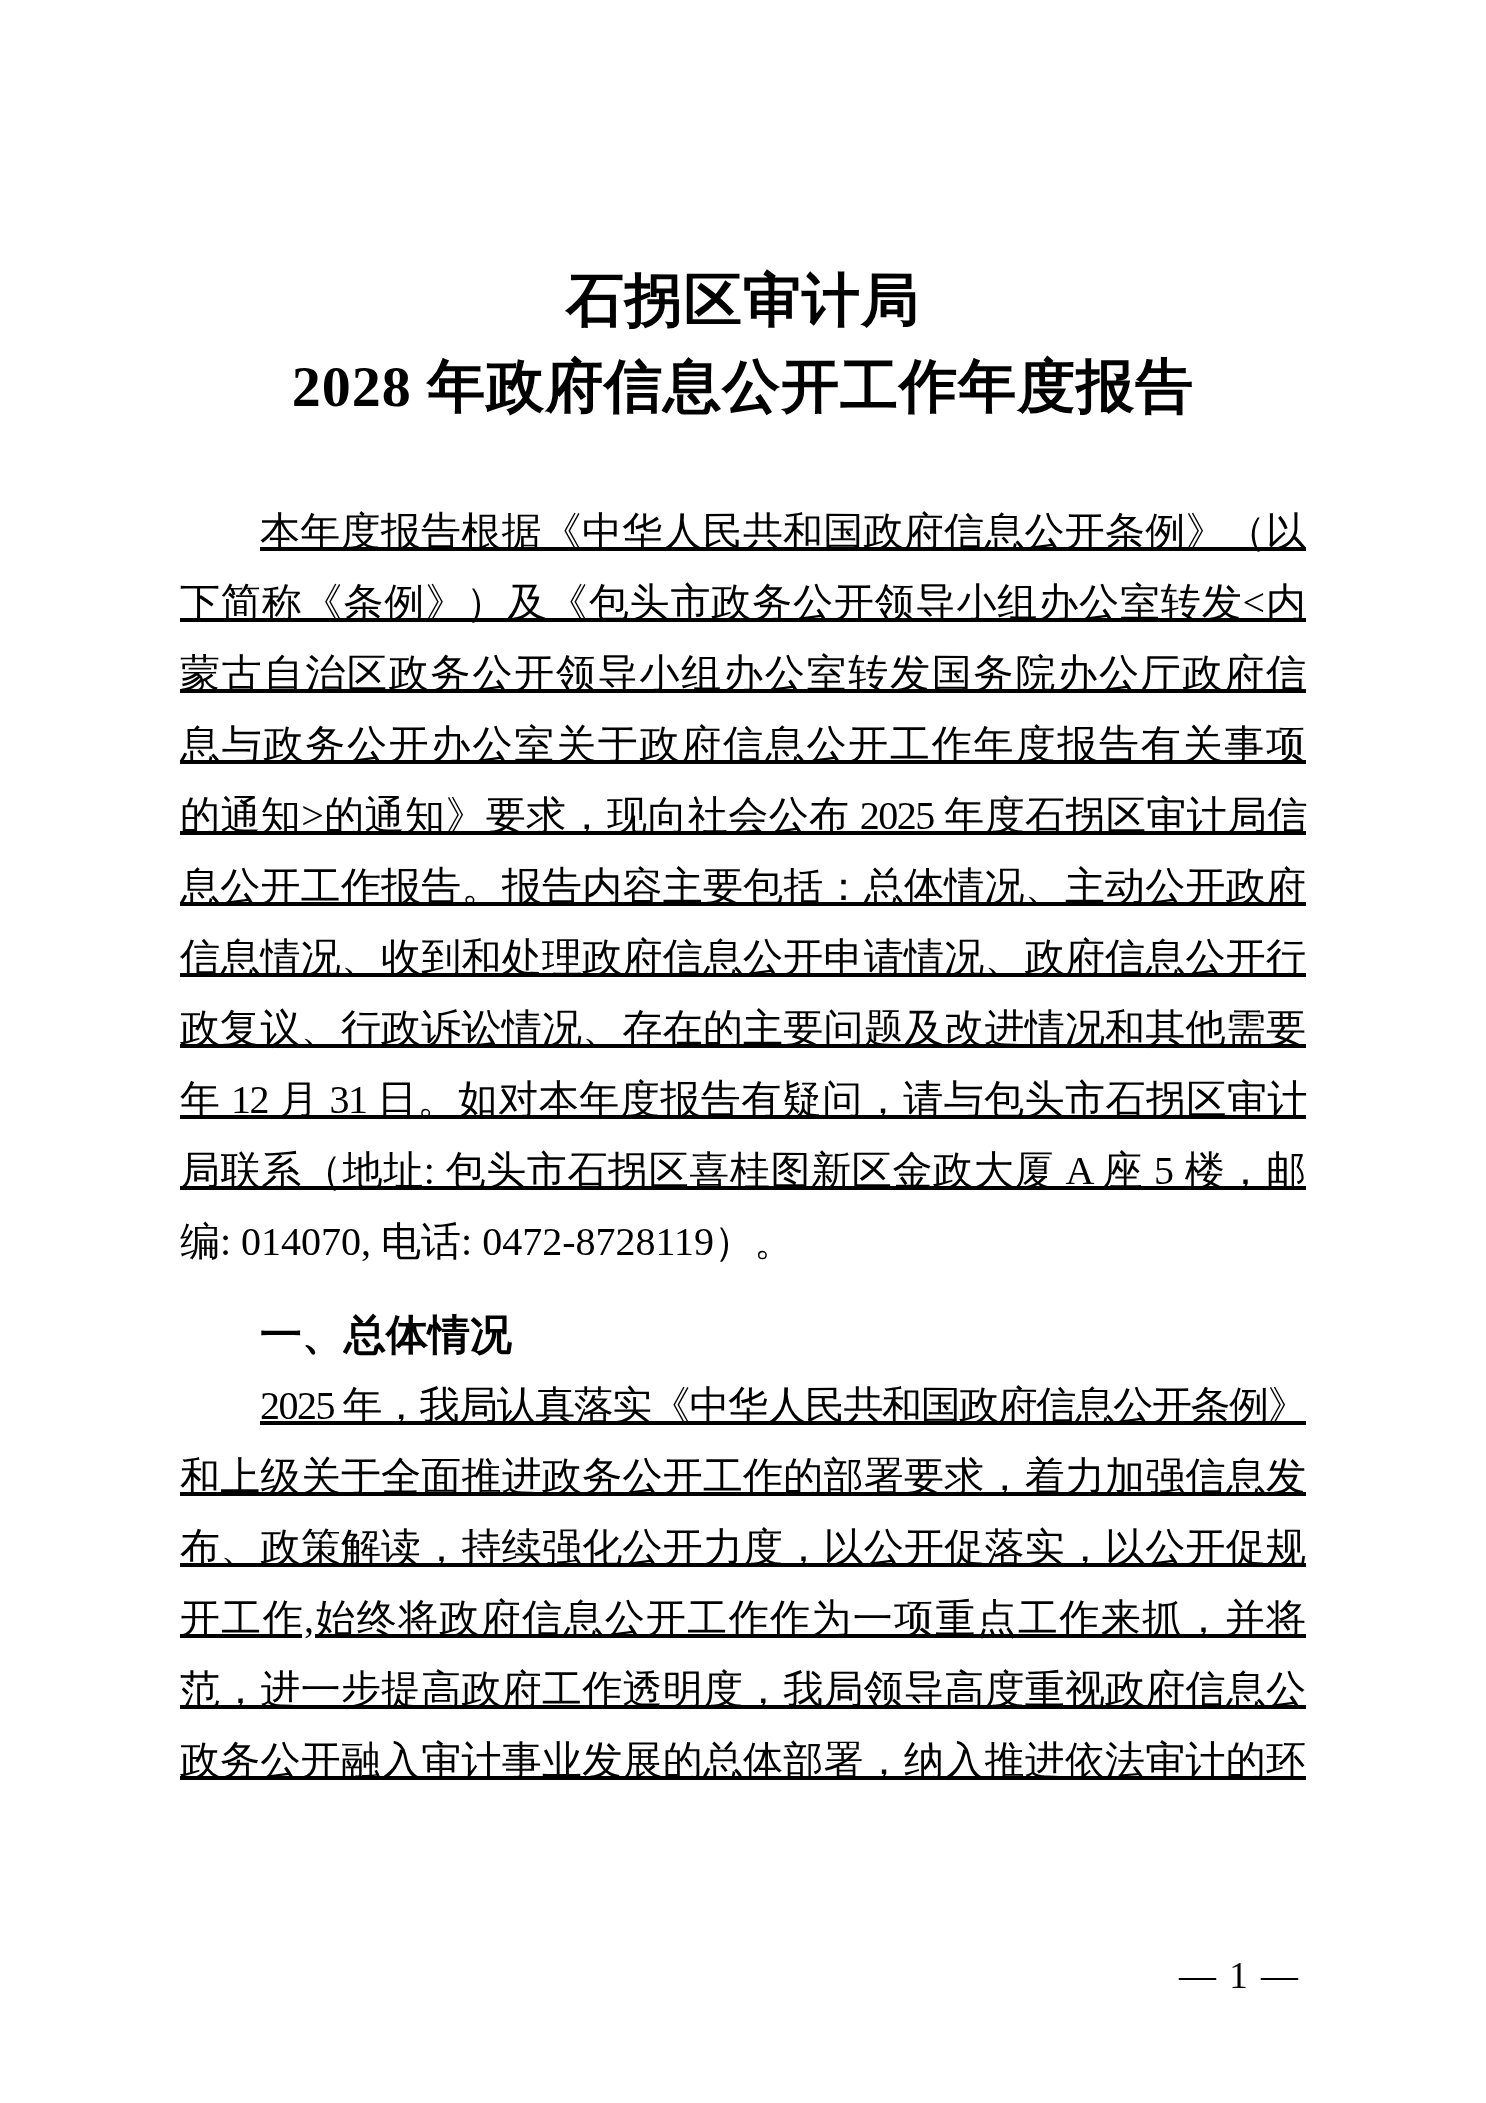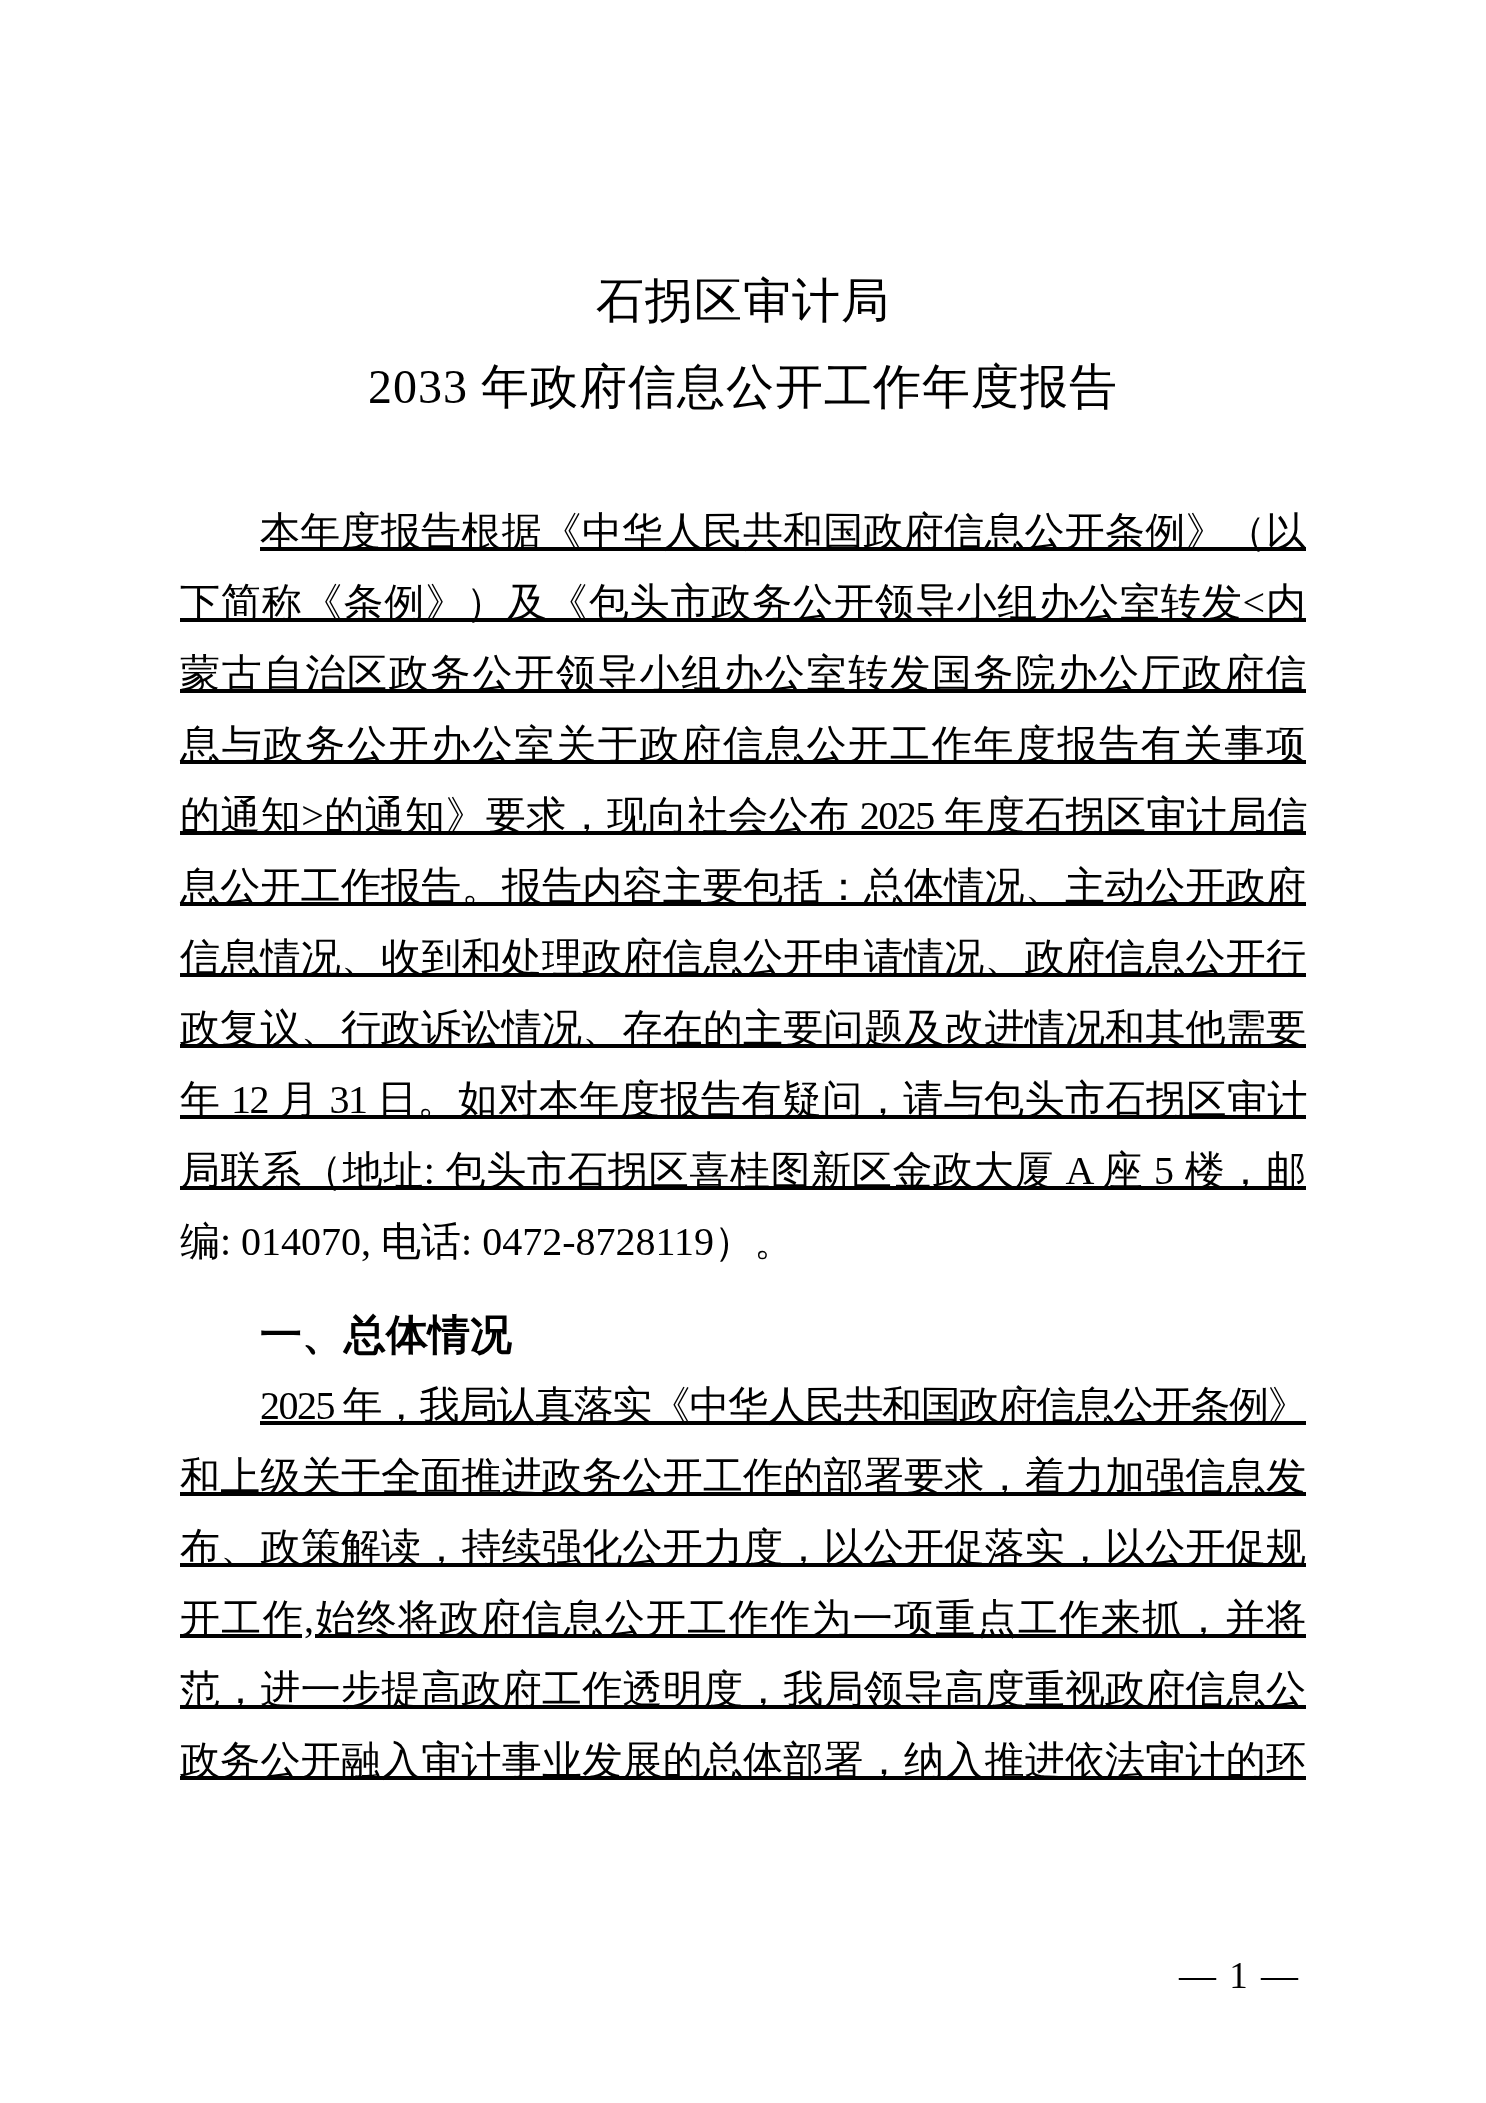--- a/index.html
+++ b/index.html
@@ -15,22 +15,22 @@
     color: #000000;
     overflow: hidden;
     font-family: "Liberation Serif", "DejaVu Serif", serif;
   }
   .title-block {
     position: absolute;
     left: 180px;
     right: 180px;
     top: 258px;
     text-align: center;
-    font-weight: 400;
-    font-size: 48px;
+    font-weight: 700;
+    font-size: 58px;
     line-height: 86px;
     letter-spacing: 1px;
   }
   .doc-body {
     position: absolute;
     left: 180px;
     right: 180px;
     top: 496px;
     font-size: 40px;
     line-height: 71px;
@@ -66,21 +66,21 @@
     letter-spacing: 2px;
   }
 </style>
 </head>
 <body>
 
 <div class="page">
 
   <div class="title-block">
     <div>石拐区审计局</div>
-    <div>2033 年政府信息公开工作年度报告</div>
+    <div>2028 年政府信息公开工作年度报告</div>
   </div>
 
   <div class="doc-body">
 
     <div class="line j indent">本年度报告根据《中华人民共和国政府信息公开条例》（以</div>
     <div class="line j">下简称《条例》）及《包头市政务公开领导小组办公室转发&lt;内</div>
     <div class="line j">蒙古自治区政务公开领导小组办公室转发国务院办公厅政府信</div>
     <div class="line j">息与政务公开办公室关于政府信息公开工作年度报告有关事项</div>
     <div class="line j tight">的通知&gt;的通知》要求，现向社会公布 2025 年度石拐区审计局信</div>
     <div class="line j">息公开工作报告。报告内容主要包括：总体情况、主动公开政府</div>

